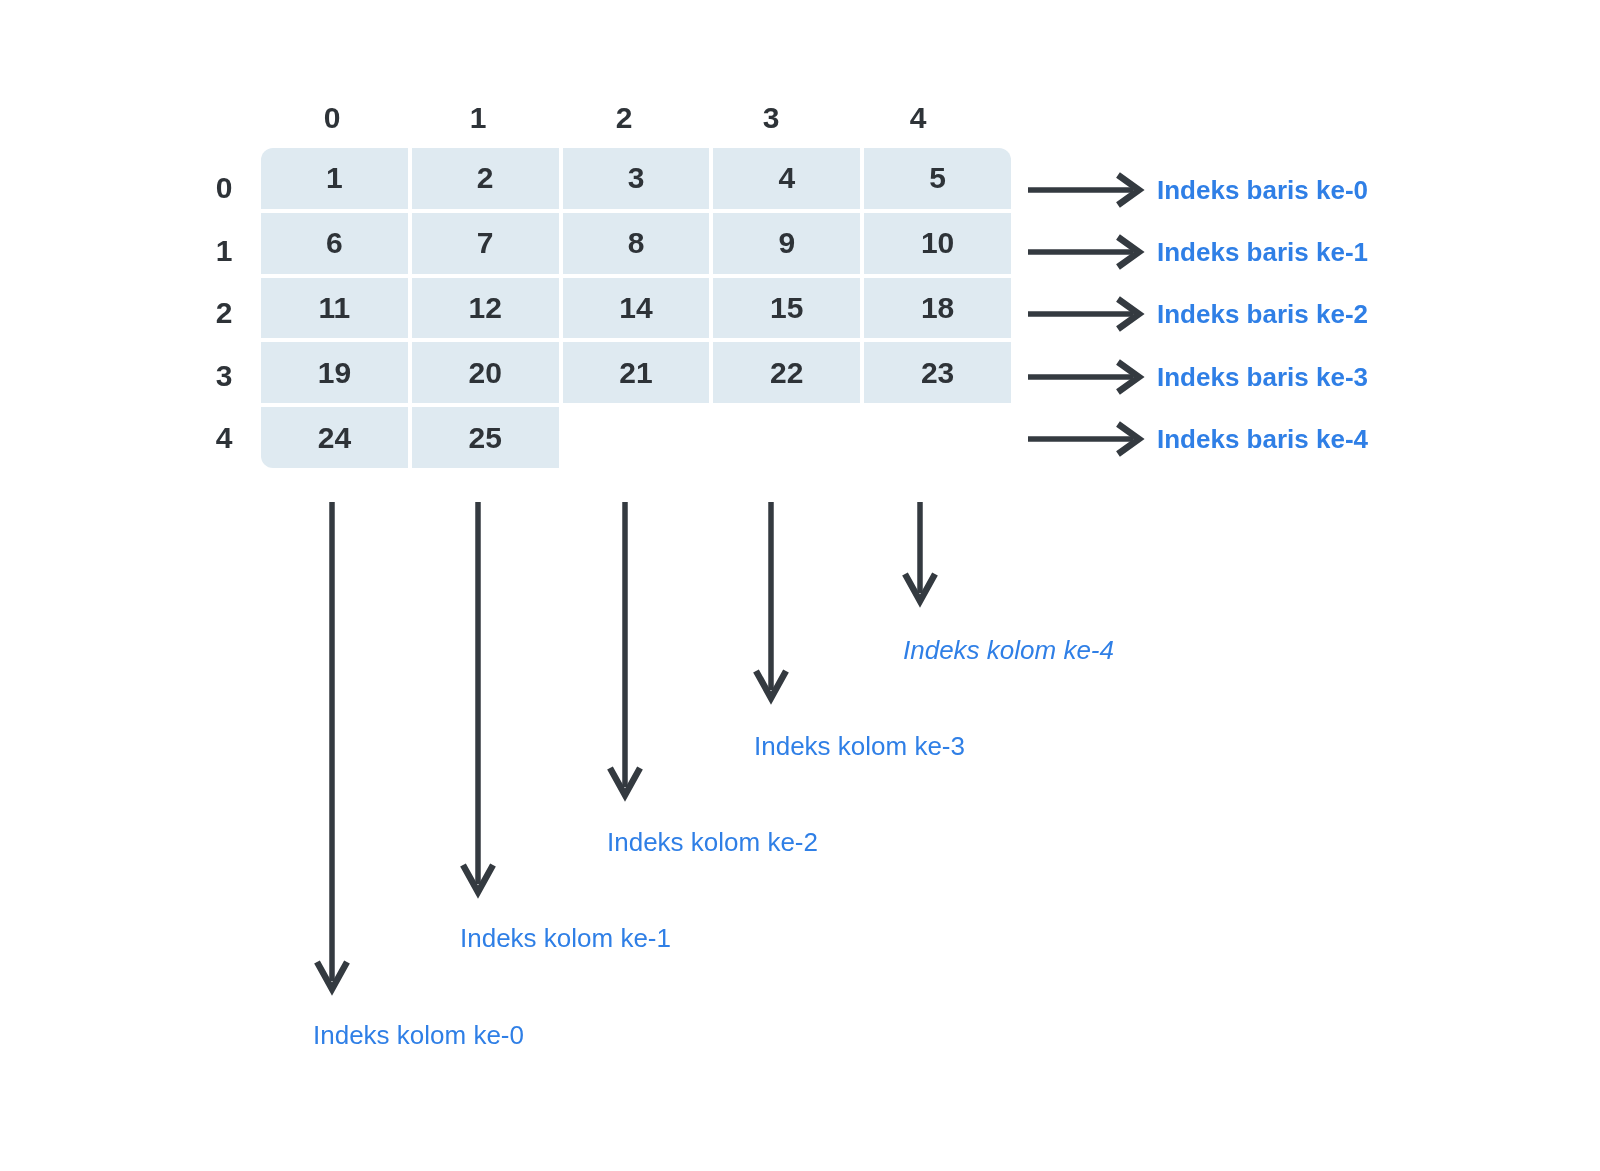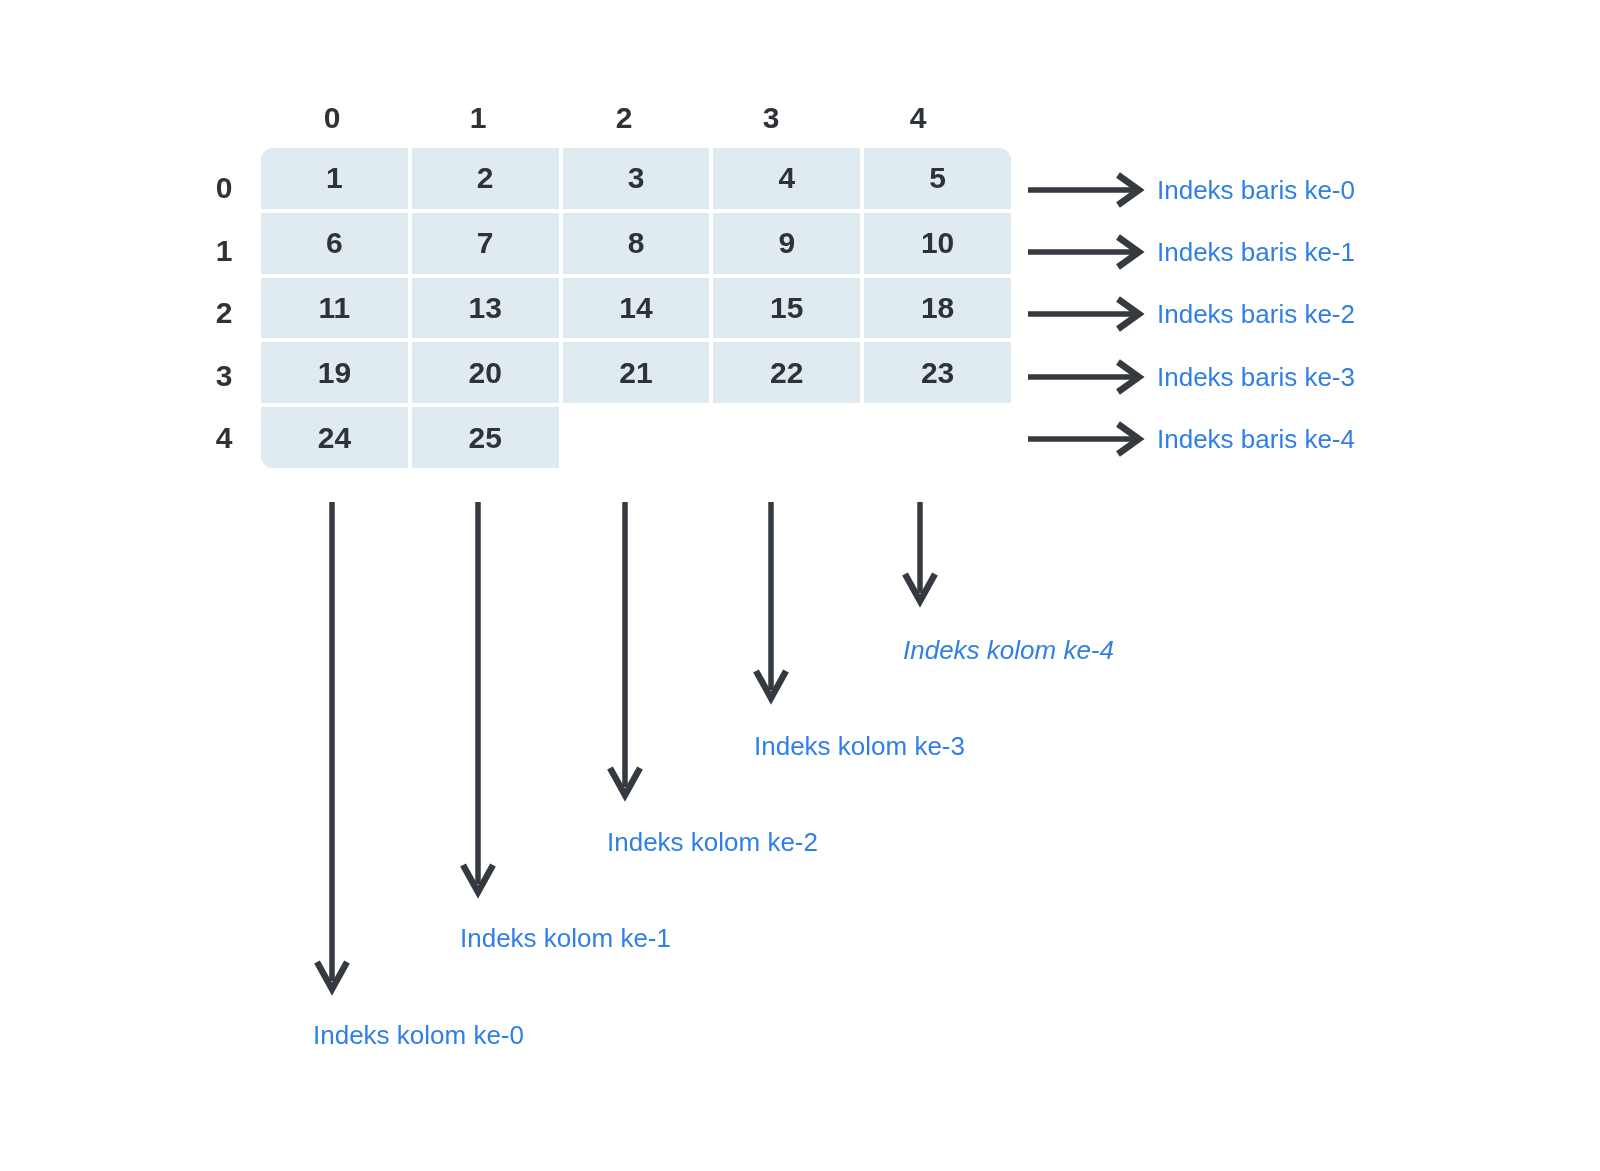--- a/index.html
+++ b/index.html
@@ -96,20 +96,21 @@
   .label-blue {
     position: absolute;
     font-size: 26px;
     font-weight: 400;
     color: #2f7fe6;
     white-space: nowrap;
     line-height: 32px;
   }
   .row-label {
     left: 1157px;
+    font-weight: bold;
   }
 </style>
 </head>
 <body>
 
 <div id="stage">
 
   <div class="col-header" style="left:259px;">0</div>
   <div class="col-header" style="left:405px;">1</div>
   <div class="col-header" style="left:551px;">2</div>
@@ -129,21 +130,21 @@
     <div class="cell">4</div>
     <div class="cell">5</div>
 
     <div class="cell">6</div>
     <div class="cell">7</div>
     <div class="cell">8</div>
     <div class="cell">9</div>
     <div class="cell">10</div>
 
     <div class="cell">11</div>
-    <div class="cell">13</div>
+    <div class="cell">12</div>
     <div class="cell">14</div>
     <div class="cell">15</div>
 
     <div class="cell">18</div>
     <div class="cell">19</div>
     <div class="cell">20</div>
 
     <div class="cell">21</div>
     <div class="cell">22</div>
     <div class="cell">23</div>

